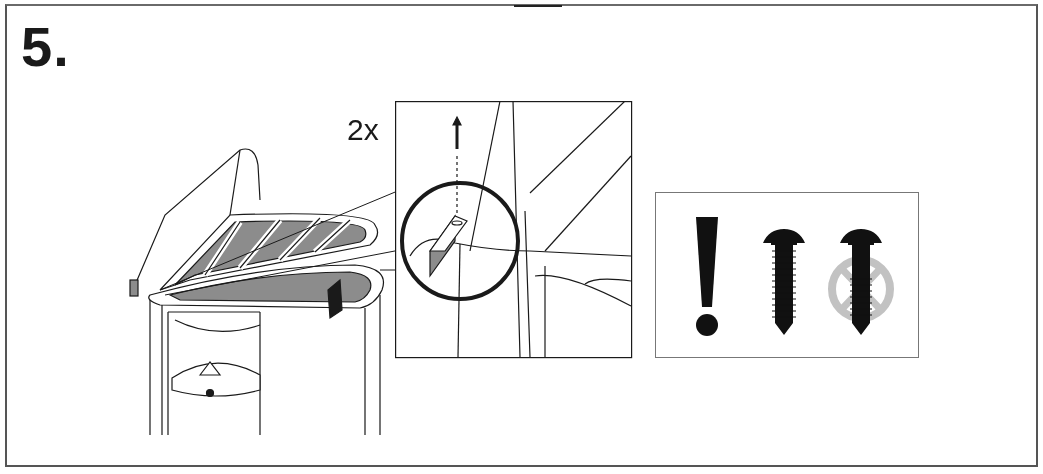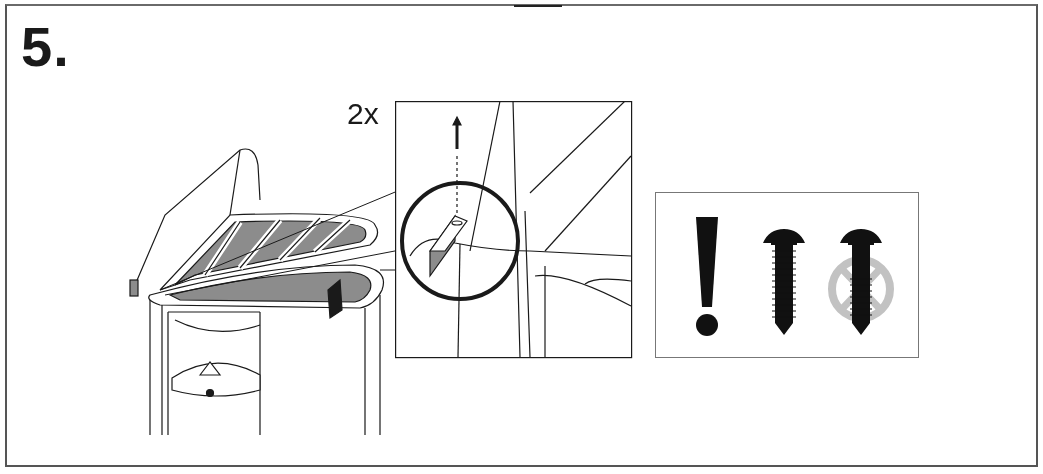--- a/index.html
+++ b/index.html
@@ -1,20 +1,20 @@
 <!DOCTYPE html>
 <html><head>
 <meta charset="utf-8">
 <style>
   html,body{margin:0;padding:0;background:#fff;}
   body{width:1043px;height:474px;position:relative;overflow:hidden;font-family:"Liberation Sans",sans-serif;}
   .frame{position:absolute;left:5px;top:4px;width:1033px;height:463px;border-left:2px solid #555;border-right:2px solid #555;border-top:2px solid #6a6a6a;border-bottom:2px solid #555;box-sizing:border-box;}
   .tab{position:absolute;left:514px;top:5px;width:48px;height:2px;background:#222;}
   .step{position:absolute;left:21px;top:12px;font-size:56px;font-weight:bold;color:#1a1a1a;line-height:70px;letter-spacing:1px;}
-  .qty{position:absolute;left:347px;top:96px;font-size:30px;color:#1a1a1a;line-height:36px;}
+  .qty{position:absolute;left:347px;top:112px;font-size:30px;color:#1a1a1a;line-height:36px;}
   svg{position:absolute;}
 </style>
 </head>
 <body>
 
 <div class="frame"></div>
 <div class="tab"></div>
 
 <div class="step">5.</div>
 <div class="qty">2x</div>

